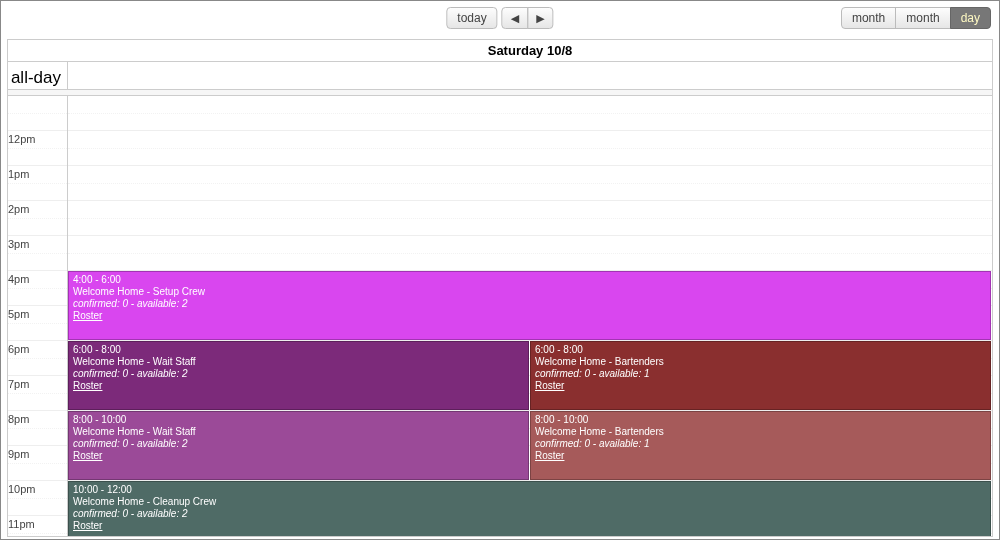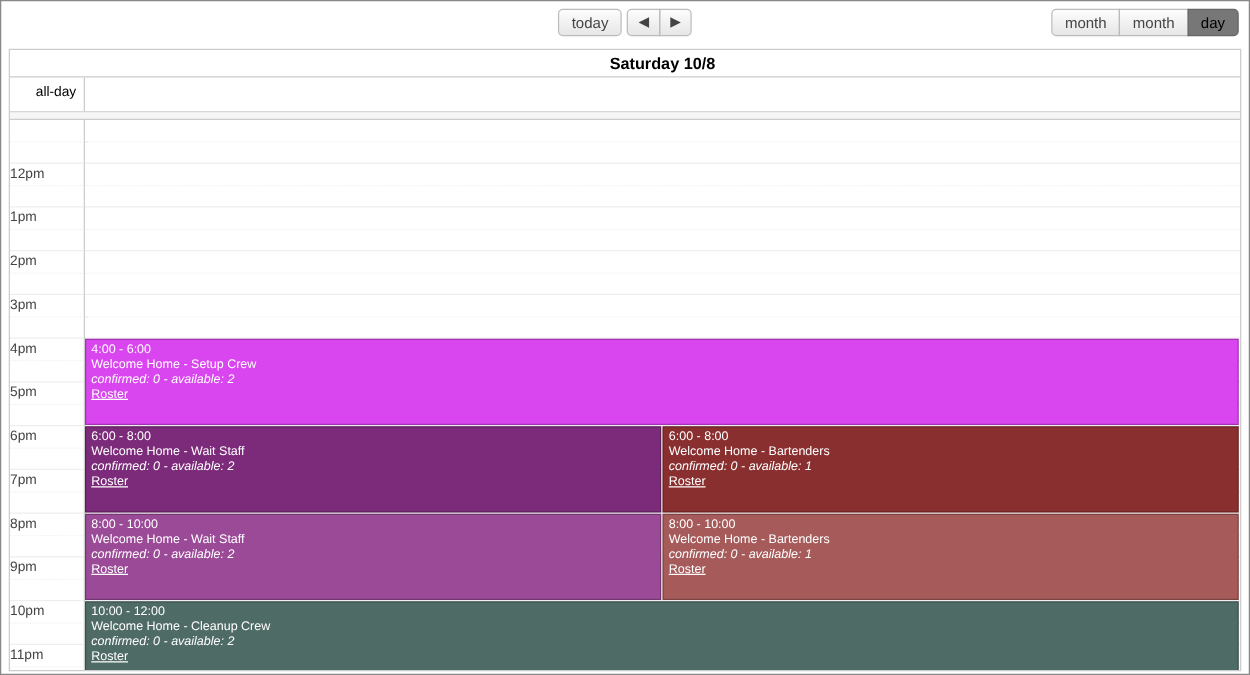--- a/index.html
+++ b/index.html
@@ -36,21 +36,21 @@
     background: linear-gradient(#fdfdfd,#e6e6e6);
     cursor: pointer;
     color: #444;
     line-height: 14px;
   }
   .btn.icon { padding: 3px 8px; font-size: 11px; }
   .seg { display: flex; }
   .seg .btn { border-radius: 0; margin-left: -1px; }
   .seg .btn:first-child { border-radius: 4px 0 0 4px; margin-left: 0; }
   .seg .btn:last-child  { border-radius: 0 4px 4px 0; }
-  .btn.active { background: #777; color: #000000; border-color: #666; }
+  .btn.active { background: #777; color: #fef9c3; border-color: #666; }
 
   .cal {
     border: 1px solid #ccc;
     width: 986px;
   }
   .cal-head {
     display: flex;
     border-bottom: 1px solid #ccc;
     font-weight: bold;
     font-size: 13px;
@@ -64,21 +64,21 @@
   .allday-row {
     display: flex;
     height: 28px;
     border-bottom: 1px solid #ccc;
   }
   .allday-row .gutter {
     width: 60px;
     border-right: 1px solid #ccc;
     text-align: right;
     padding: 6px 6px 0 0;
-    font-size: 11px;
+    font-size: 17px;
   }
   .allday-row .cell { flex: 1; }
 
   .spacer-row {
     height: 6px;
     border-bottom: 1px solid #ccc;
     background: #f6f6f6;
   }
 
   .grid {

